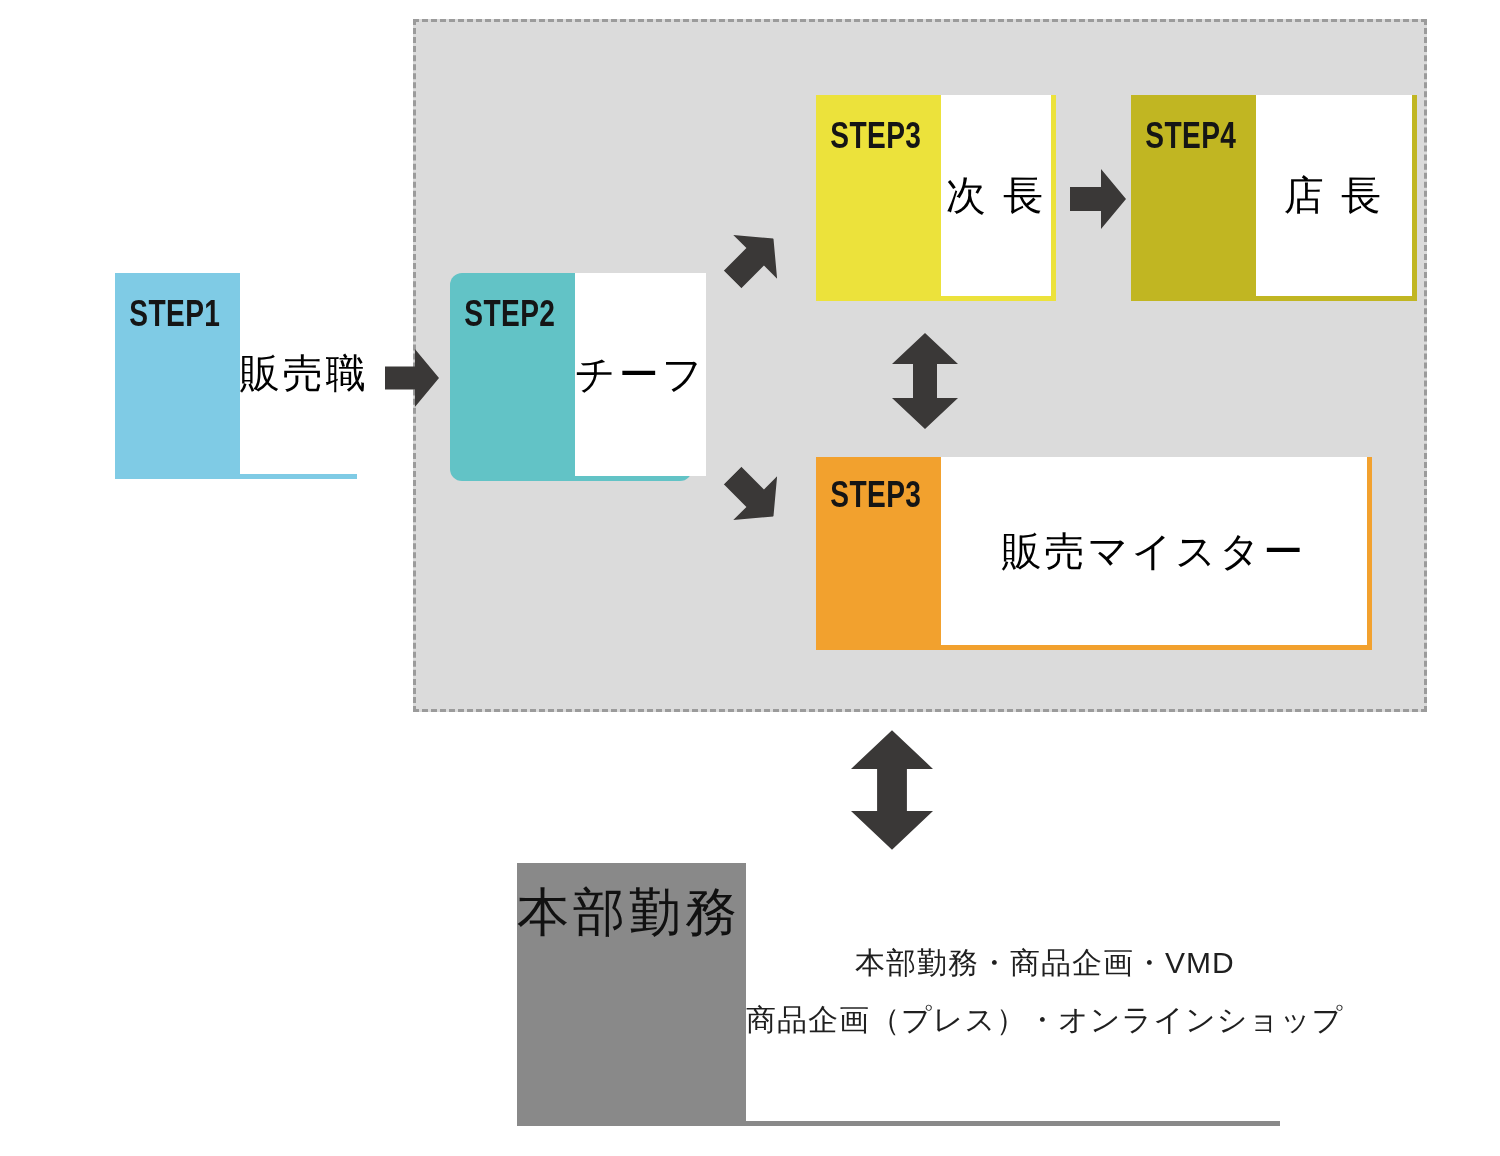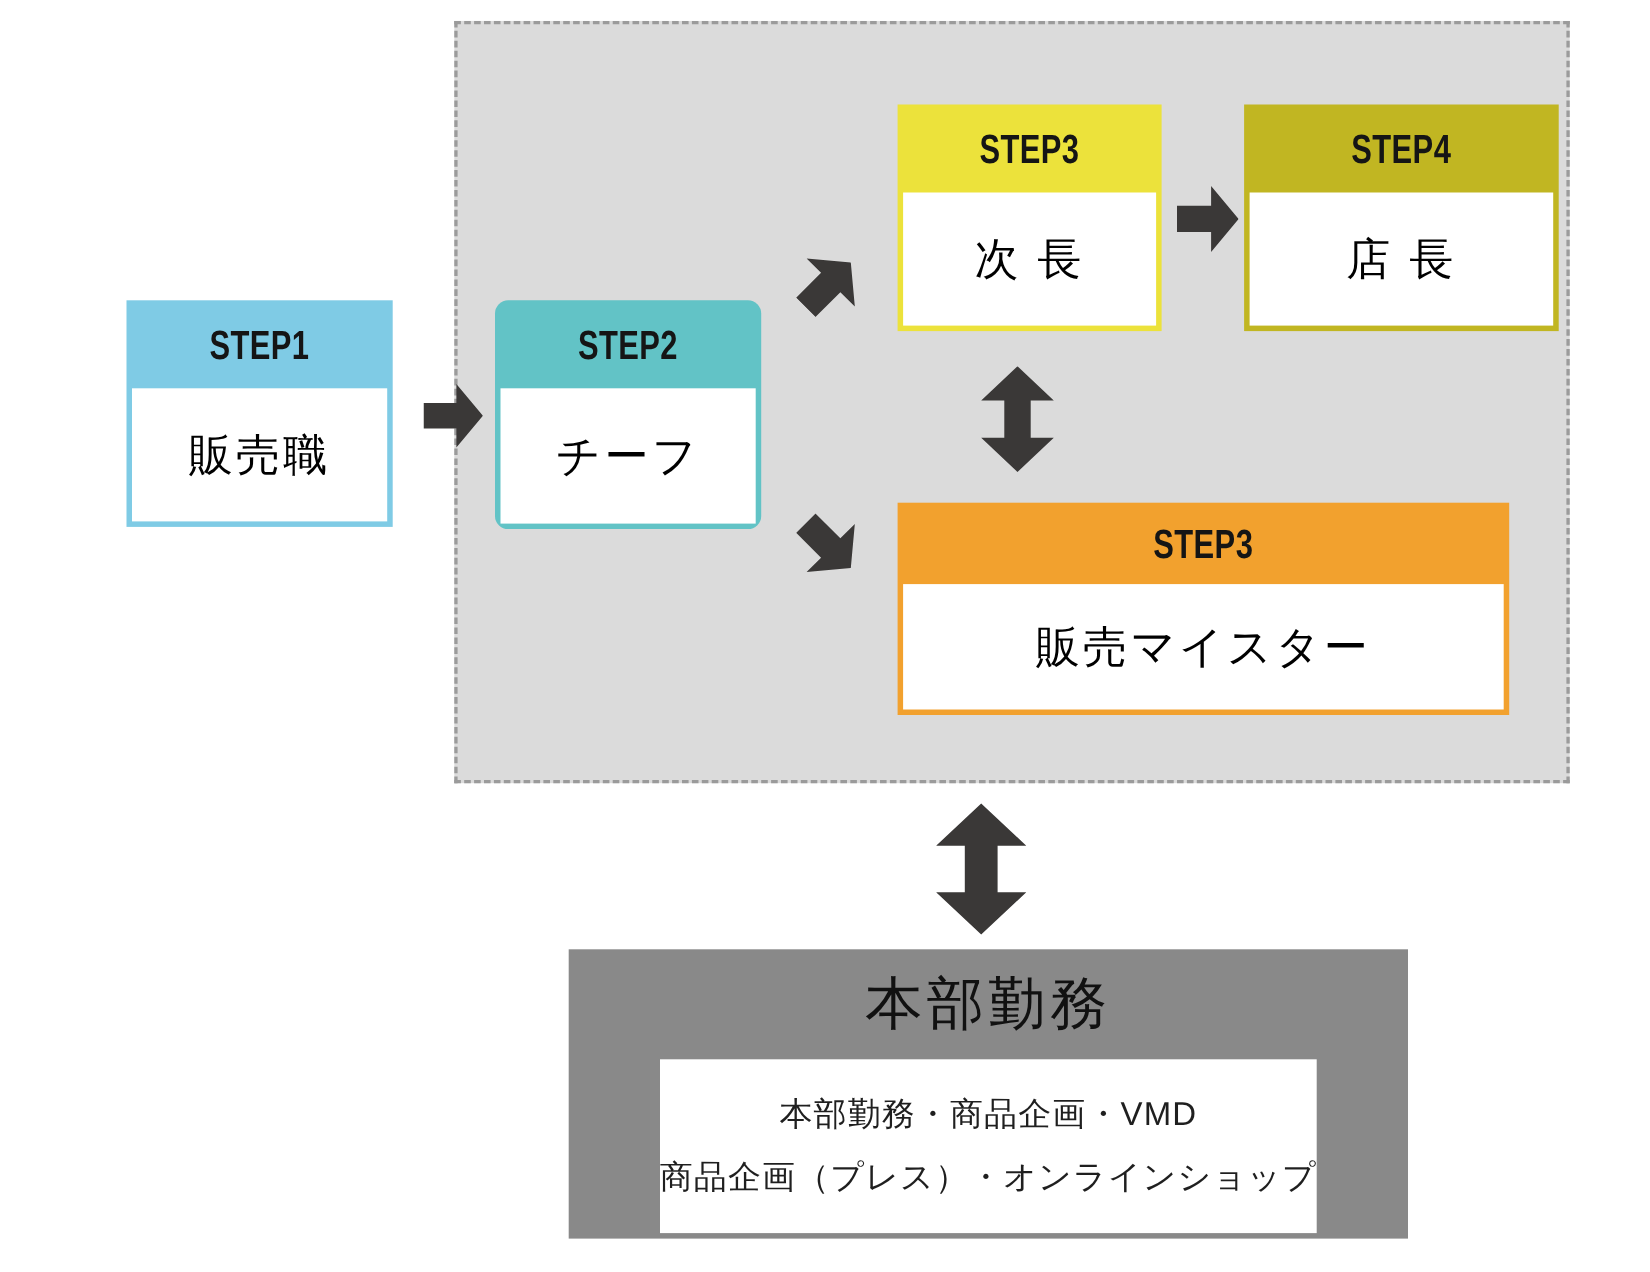--- a/index.html
+++ b/index.html
@@ -11,21 +11,21 @@
 
   
   .promo-area{
     left:413px;top:19px;width:1014px;height:693px;
     background:var(--area_bg,#dbdbdb);
     border:3px dashed var(--area_border,#9b9b9b);
     box-sizing:border-box;
   }
 
   
-  .stepbox{display:flex;flex-direction:column;box-sizing:border-box;}
+  .stepbox{display:flex;flex-direction:row;box-sizing:border-box;}
   .stepbox .hdr{display:flex;align-items:center;justify-content:center;flex:0 0 auto;}
   .stepbox .bdy{flex:1 1 auto;background:#ffffff;margin:0 5px 5px 5px;display:flex;align-items:center;justify-content:center;}
   .steplabel{
     font-weight:bold;font-size:37px;line-height:1;color:#151515;
     display:inline-block;transform:scaleX(0.76);letter-spacing:0.5px;white-space:nowrap;
   }
   .jtitle{font-size:40px;letter-spacing:3px;color:#000000;white-space:nowrap;}
 
   .bg-step1{background:var(--step1,#7fcbe5);}
   .bg-step2{background:var(--step2,#62c3c6);border-radius:12px;}
@@ -36,21 +36,21 @@
 
   .box-step1{left:115px;top:273px;width:242px;height:206px;}
   .box-step2{left:450px;top:273px;width:242px;height:208px;}
   .box-step3a{left:816px;top:95px;width:240px;height:206px;}
   .box-step4{left:1131px;top:95px;width:286px;height:206px;}
   .box-step3b{left:816px;top:457px;width:556px;height:193px;}
   .box-step1 .hdr,.box-step2 .hdr,.box-step3a .hdr,.box-step4 .hdr{height:80px;}
   .box-step3b .hdr{height:74px;}
 
   
-  .box-hq{left:517px;top:863px;width:763px;height:263px;align-items:center;}
+  .box-hq{left:517px;top:863px;width:763px;height:263px;}
   .box-hq .hdr{height:100px;}
   .hq-title{font-size:52px;letter-spacing:4px;color:#111;font-weight:500;white-space:nowrap;}
   .box-hq .bdy{flex-direction:column;gap:16px;}
   .hq-line{font-size:30px;letter-spacing:1px;color:#1f1f1f;white-space:nowrap;}
 
   
   .arrow{color:var(--arrow,#3a3837);line-height:0;}
   .arrow svg{display:block;}
   .rot-up{transform:rotate(-45deg);}
   .rot-down{transform:rotate(45deg);}

